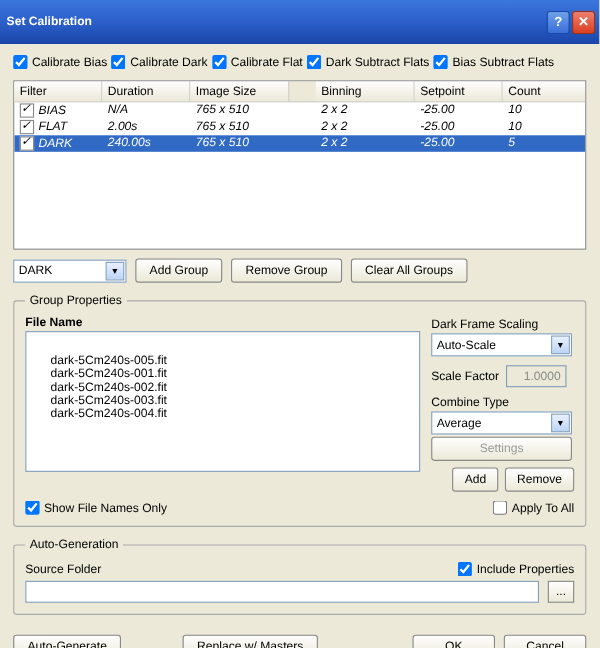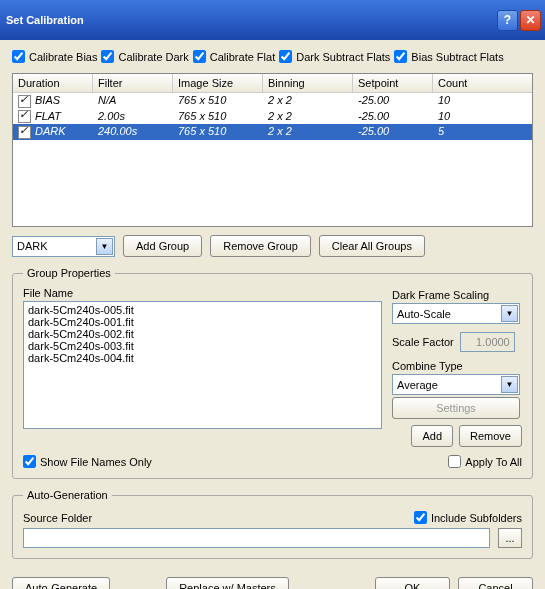--- a/index.html
+++ b/index.html
@@ -10,38 +10,38 @@
 .titlebar .help { background: linear-gradient(#6fa1e8,#3a6fd8); border: 1px solid #1a4aa8; color: #fff; }
 .titlebar .close { background: linear-gradient(#f08070,#d84020); border: 1px solid #a03010; color: #fff; }
 .content { padding: 10px 12px; }
 .top-checks { display: flex; gap: 4px; margin-bottom: 10px; flex-wrap: nowrap; align-items: center; }
 .top-checks label { display: flex; align-items: center; gap: 4px; white-space: nowrap; }
 .top-checks input { width: 13px; height: 13px; }
 .table-wrap { border: 1px solid #888; background: #fff; height: 154px; overflow: hidden; }
 .thead { display: flex; background: #ece9d8; border-bottom: 1px solid #ccc; }
 .th { padding: 3px 5px; border-right: 1px solid #ccc; background: linear-gradient(#fdfdfd,#ece9d8); font-weight: normal; color: #000; }
 .th:last-child { border-right: none; }
-.c0 { width: 80px; } .c1 { width: 80px; } .c2 { width: 90px; } .c3 { width: 90px; } .c4 { width: 80px; } .c5 { flex: 1; }
+.c0 { width: 80px; } .c1 { width: 80px; } .c2 { width: 90px; } .c3 { width: 90px; margin-left: 24px; } .c4 { width: 80px; } .c5 { flex: 1; }
 .trow { display: flex; }
 .td { padding: 1px 5px; font-style: italic; }
 .trow.sel { background: #316ac5; color: #fff; }
 .chk { width: 13px; height: 13px; display: inline-block; border: 1px solid #888; background: #fff; margin-right: 4px; vertical-align: middle; position: relative; }
 .chk::after { content: "✓"; position: absolute; top: -3px; left: 0; font-size: 11px; color: #000; }
 .trow.sel .chk::after { color: #000; }
 .row-controls { display: flex; gap: 8px; margin-top: 8px; align-items: center; }
 .dropdown { width: 103px; height: 21px; border: 1px solid #7f9db9; background: #fff; display: flex; align-items: center; padding: 0 4px; position: relative; }
 .dropdown .arrow { position: absolute; right: 1px; top: 1px; width: 17px; height: 17px; background: linear-gradient(#e8f0ff,#bcd4f6); border: 1px solid #7f9db9; display: flex; align-items: center; justify-content: center; font-size: 8px; }
 .btn-std { height: 22px; padding: 1px 12px; background: linear-gradient(#fefefe,#ece9d8); border: 1px solid #888; border-radius: 3px; }
 fieldset { border: 1px solid #aaa; border-radius: 3px; padding: 8px 10px 10px; margin-top: 10px; }
 legend { padding: 0 4px; }
 .gp-body { display: flex; gap: 10px; }
 .gp-left { flex: 1; }
 .gp-right { width: 130px; }
-.lbl { display: block; margin-bottom: 2px; }
-.list { border: 1px solid #7f9db9; background: #fff; height: 128px; padding: 2px; overflow: hidden; }
+.lbl { display: block; margin-bottom: 2px; font-weight: bold; }
+.list { border: 1px solid #7f9db9; background: #fff; height: 128px; padding: 20px; overflow: hidden; }
 .list div { padding: 0 2px; }
 .gp-right .lbl2 { margin-top: 2px; margin-bottom: 2px; }
 .txt { border: 1px solid #7f9db9; background: #ece9d8; height: 20px; padding: 2px 4px; width: 55px; text-align: right; color: #888; }
 .gp-right .dropdown { width: 128px; }
 .gp-btns { display: flex; gap: 6px; margin-top: 6px; justify-content: flex-end; }
 .gp-btns .btn-std { padding: 0 10px; }
 .settings-btn { width: 128px; margin-top: 2px; color: #999; }
 .gp-bottom { display: flex; justify-content: space-between; margin-top: 8px; align-items: center; }
 .gp-bottom label, .ag-row label { display: flex; align-items: center; gap: 4px; }
 .ag-row { display: flex; align-items: center; gap: 8px; margin-top: 2px; }
@@ -78,22 +78,22 @@
         <span>Dark Subtract Flats</span>
       </label>
     <label>
         <input type="checkbox" checked="" style="">
         <span>Bias Subtract Flats</span>
       </label>
   </div>
 
   <div class="table-wrap">
     <div class="thead">
+      <div class="th c0">Filter</div>
       <div class="th c1">Duration</div>
-      <div class="th c0">Filter</div>
       <div class="th c2">Image Size</div>
       <div class="th c3">Binning</div>
       <div class="th c4">Setpoint</div>
       <div class="th c5">Count</div>
     </div>
     <div class="trow">
       <div class="td c0"><span class="chk"></span><span>BIAS</span></div>
       <div class="td c1">N/A</div>
       <div class="td c2">765 x 510</div>
       <div class="td c3">2 x 2</div>
@@ -175,21 +175,21 @@
     </div>
   </fieldset>
 
   <fieldset>
     <legend>Auto-Generation</legend>
     <div class="ag-row">
       <span>Source Folder</span>
       <div style="flex:1"></div>
       <label>
           <input type="checkbox" checked="" style="">
-          <span>Include Subfolders</span>
+          <span>Include Properties</span>
         </label>
     </div>
     <div class="ag-row" style="margin-top:4px">
       <input class="src-input" style="">
       <button class="browse">...</button>
     </div>
   </fieldset>
 
   <div class="bottom-btns">
     <button class="btn-std">Auto-Generate</button>

